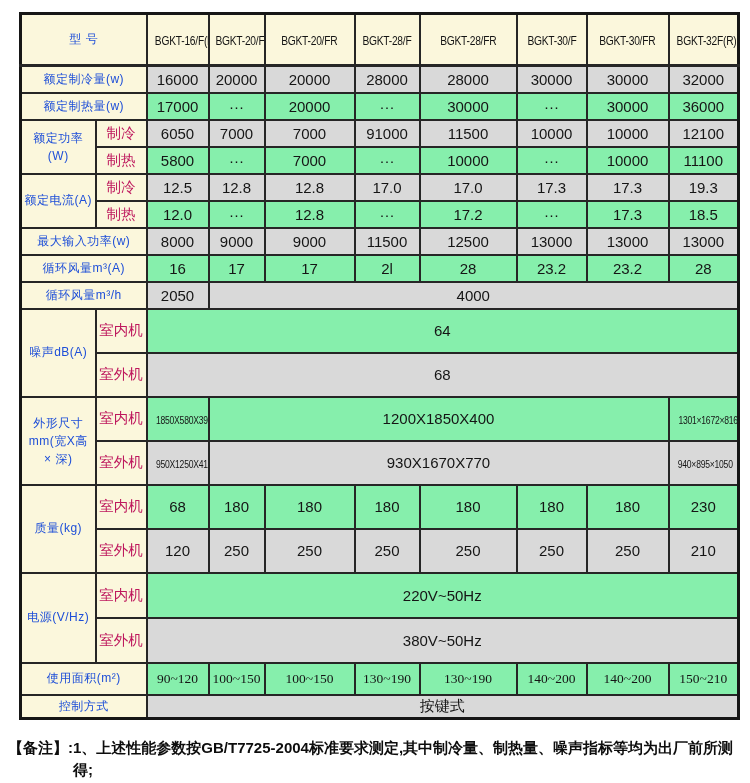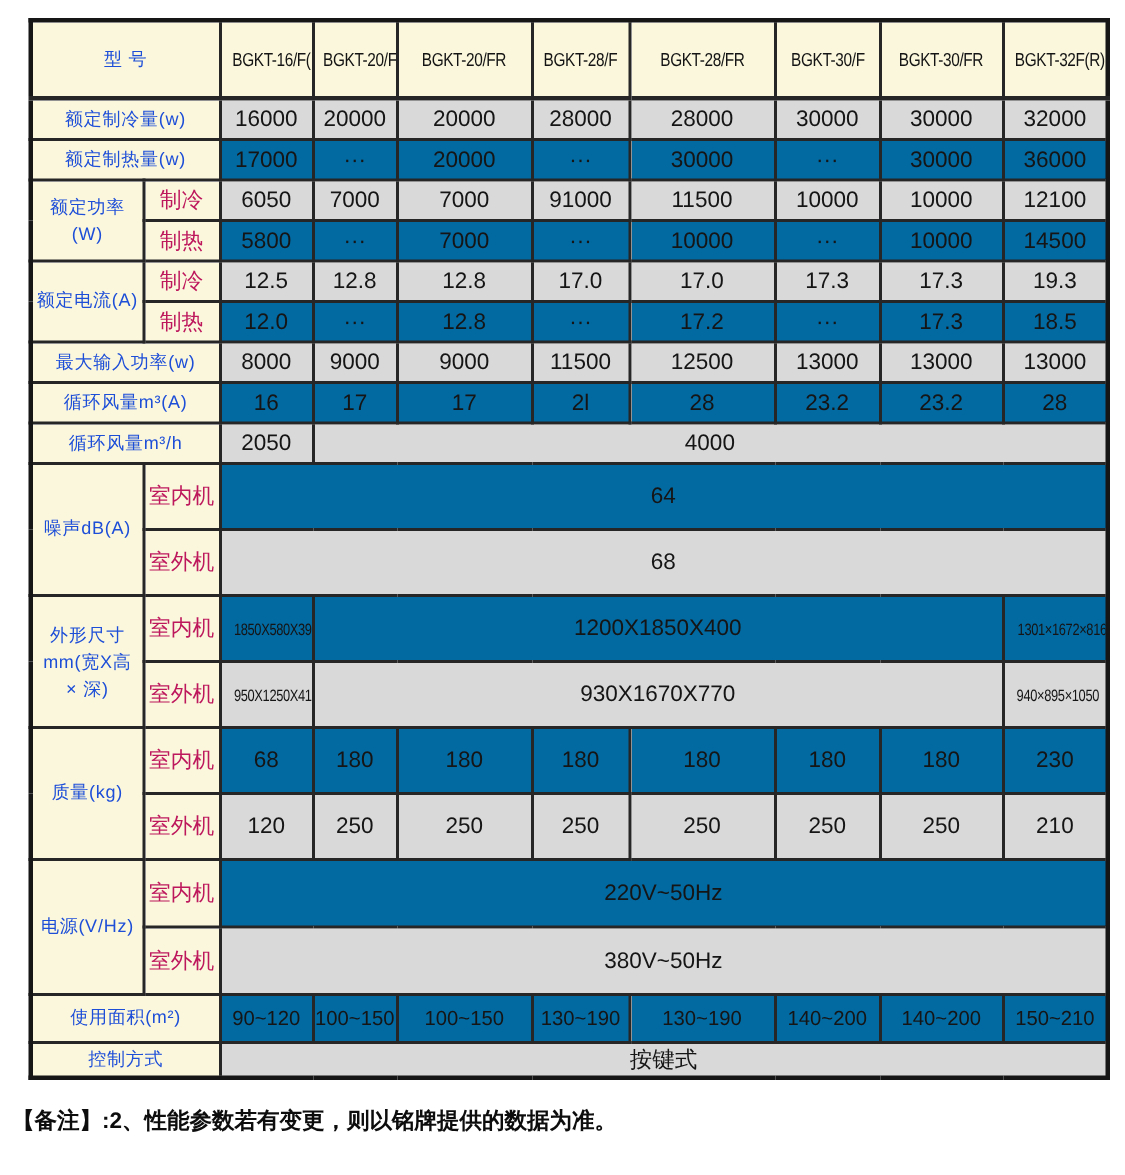--- a/index.html
+++ b/index.html
@@ -7,25 +7,25 @@
   .page{position:relative;width:750px;height:783px;background:#fff;}
   .spec-table{position:absolute;left:19px;top:12px;width:718px;border-collapse:collapse;table-layout:fixed;
     border:3px solid #161616;}
   td{border:2px solid #262626;text-align:center;vertical-align:middle;padding:0;overflow:hidden;}
   .lbl{background:#fbf7dc;font-size:12px;color:#1d4ed8;font-weight:400;letter-spacing:0.5px;}
   .sub{background:#fbf7dc;font-size:14.5px;color:#be185d;font-weight:500;}
   .mdl{background:#fbf7dc;}
   .mdl span{display:inline-block;transform:scaleX(.82);transform-origin:center;white-space:nowrap;
     font-size:12.5px;font-weight:500;color:#141414;letter-spacing:-0.3px;}
   .g{background:#d9d9d9;margin-top:40px;}
-  .w{background:#0369a1;}
+  .w{background:#86efac;}
   .val{font-size:15px;color:#151515;}
   .dim span{display:inline-block;transform:scaleX(.78);transform-origin:center;white-space:nowrap;
     font-size:11px;font-weight:500;color:#151515;letter-spacing:-0.3px;}
-  .area-val{font-size:13.5px;}
+  .area-val{font-size:13.5px;font-family:Liberation Serif, serif;}
   .r-hdr{height:52px;} .r-hdr td{border-bottom-width:3px;}
   .r-s{height:27px;}
   .r-m{height:44px;}
   .r-p{height:45px;}
   .r-a{height:32px;}
   .r-c{height:24px;}
   .ml2{line-height:1.5;}
   .footer{position:absolute;left:8px;top:737px;width:740px;display:flex;
     font-weight:bold;font-size:15px;color:#0d0d0d;line-height:1.45;}
   .footer .pfx{flex:0 0 auto;white-space:nowrap;}
@@ -104,21 +104,21 @@
 
       <tr class="r-s">
         <td class="sub">制热</td>
         <td class="val w">5800</td>
         <td class="val w">···</td>
         <td class="val w">7000</td>
         <td class="val w">···</td>
         <td class="val w">10000</td>
         <td class="val w">···</td>
         <td class="val w">10000</td>
-        <td class="val w">14500</td>
+        <td class="val w">11100</td>
       </tr>
 
       <tr class="r-s">
         <td class="lbl" rowspan="2">额定电流(A)</td>
         <td class="sub">制冷</td>
         <td class="val g">12.5</td>
         <td class="val g">12.8</td>
         <td class="val g">12.8</td>
         <td class="val g">17.0</td>
         <td class="val g">17.0</td>
@@ -250,16 +250,17 @@
       <tr class="r-c">
         <td class="lbl" colspan="2">控制方式</td>
         <td class="val g" colspan="8">按键式</td>
       </tr>
     </tbody>
   </table>
 
   <div class="footer">
     <span class="pfx">【备注】:</span>
     <span class="lines">
+      <div>1、上述性能参数按GB/T7725-2004标准要求测定,其中制冷量、制热量、噪声指标等均为出厂前所测得;</div>
       <div>2、性能参数若有变更，则以铭牌提供的数据为准。</div>
     </span>
   </div>
 </div>
 
 </body></html>

